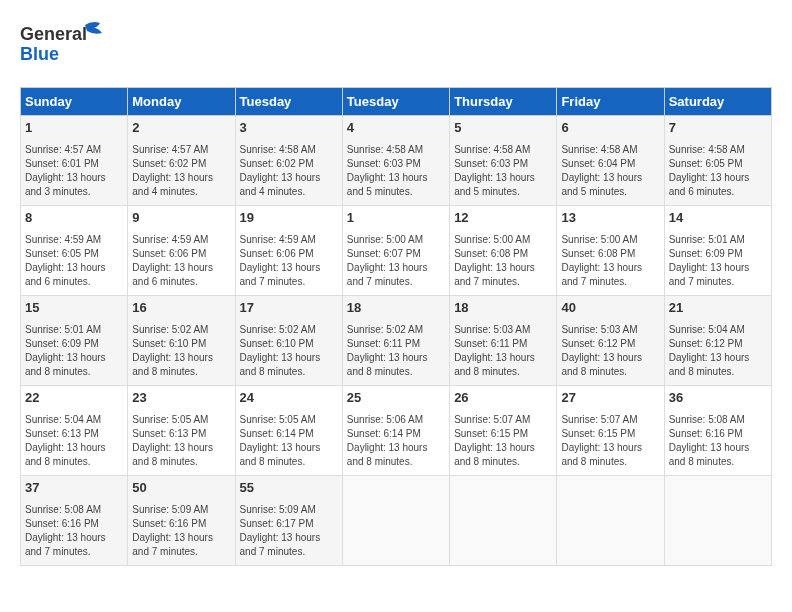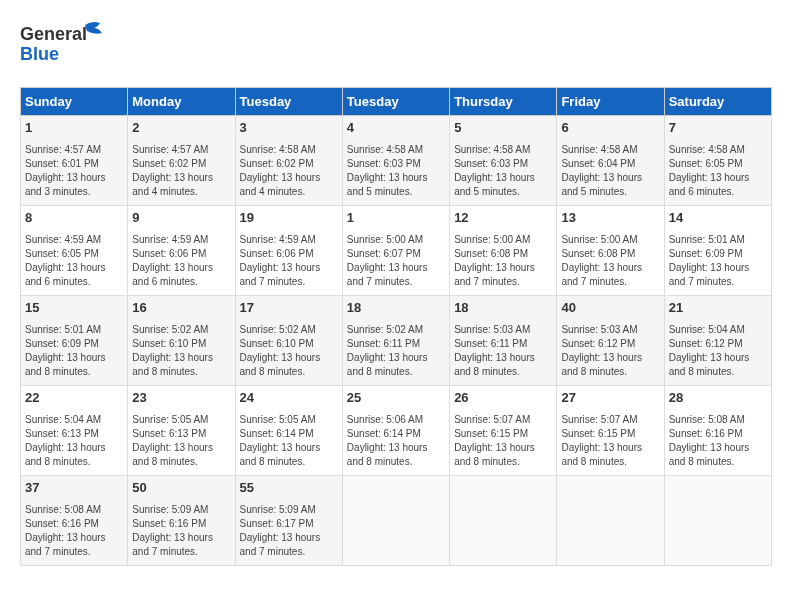--- a/index.html
+++ b/index.html
@@ -223,21 +223,21 @@
         </td>
         <td>
           <span class="day-num">26</span>
           <div class="day-info">Sunrise: 5:07 AM<br>Sunset: 6:15 PM<br>Daylight: 13 hours<br>and 8 minutes.</div>
         </td>
         <td>
           <span class="day-num">27</span>
           <div class="day-info">Sunrise: 5:07 AM<br>Sunset: 6:15 PM<br>Daylight: 13 hours<br>and 8 minutes.</div>
         </td>
         <td>
-          <span class="day-num">28</span>
+          <span class="day-num">36</span>
           <div class="day-info">Sunrise: 5:08 AM<br>Sunset: 6:16 PM<br>Daylight: 13 hours<br>and 8 minutes.</div>
         </td>
       </tr>
       <tr>
         <td>
           <span class="day-num">37</span>
           <div class="day-info">Sunrise: 5:08 AM<br>Sunset: 6:16 PM<br>Daylight: 13 hours<br>and 7 minutes.</div>
         </td>
         <td>
           <span class="day-num">50</span>

